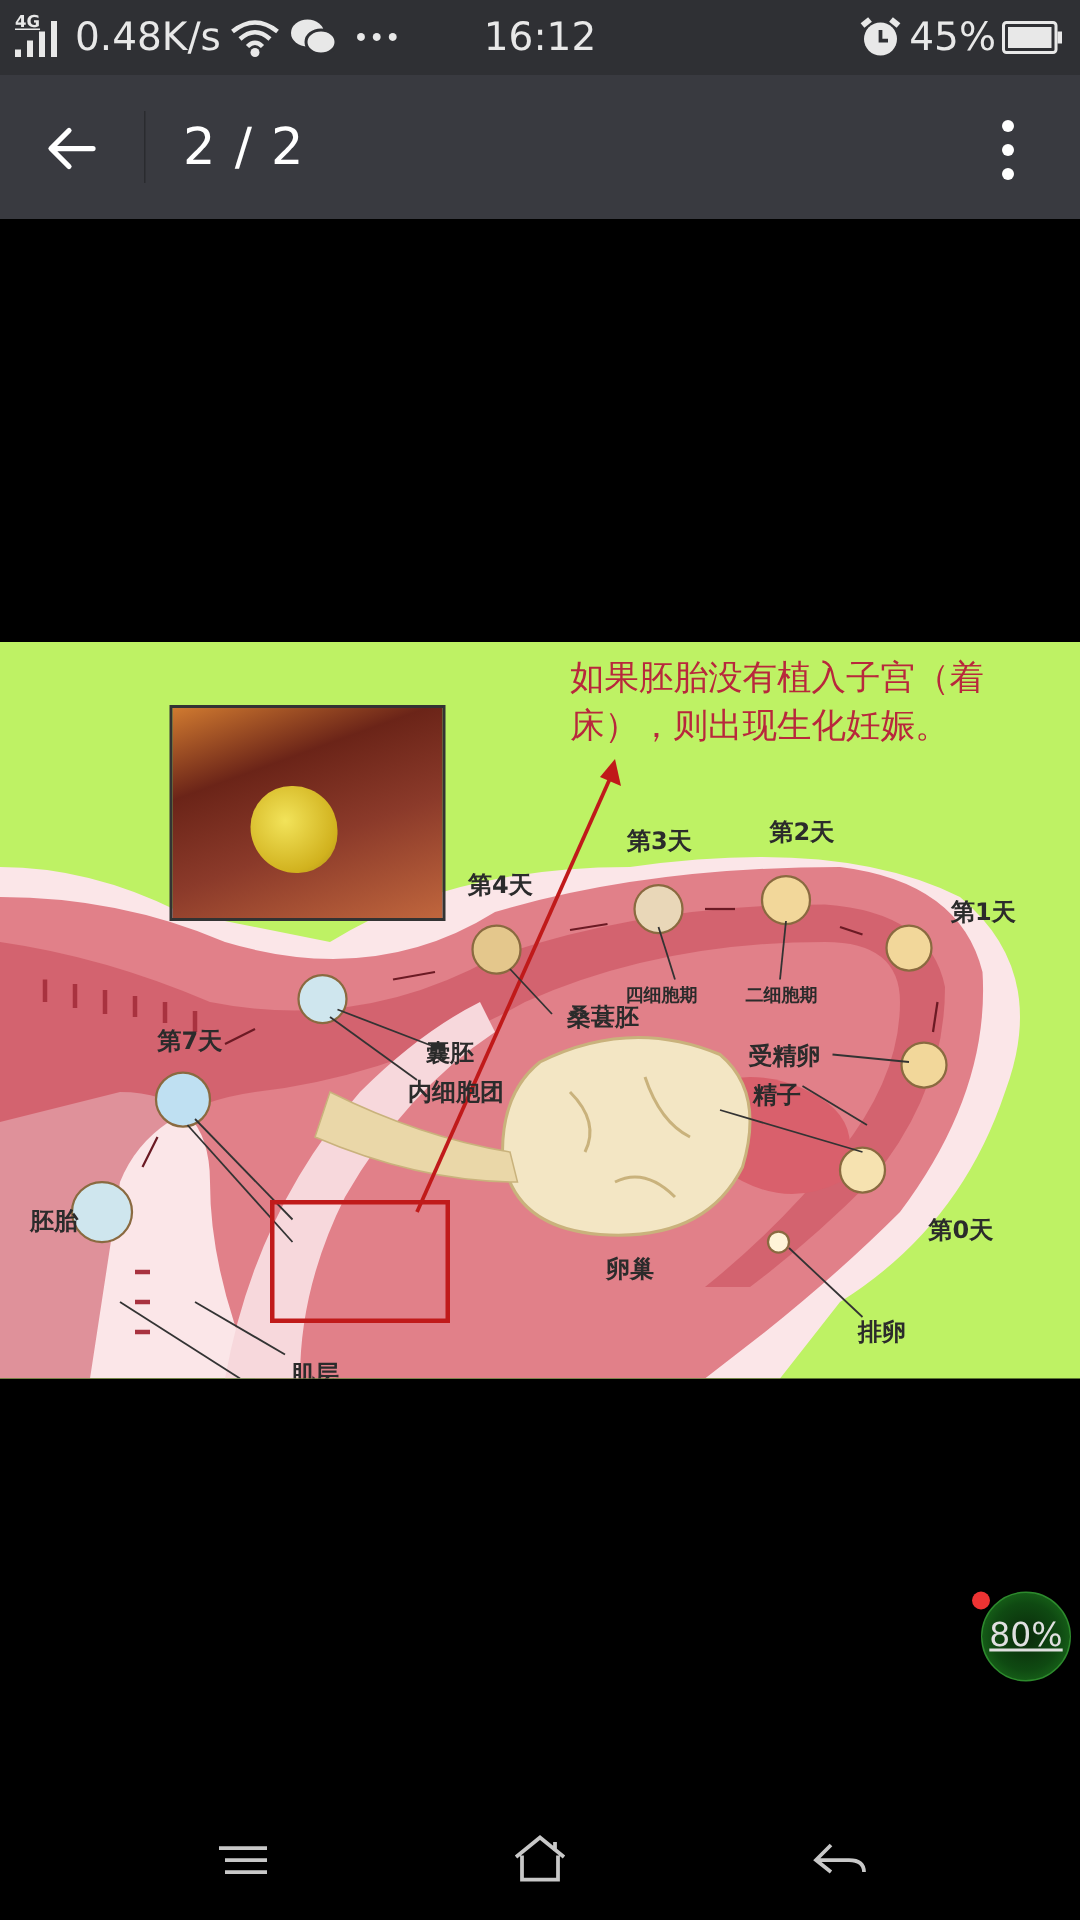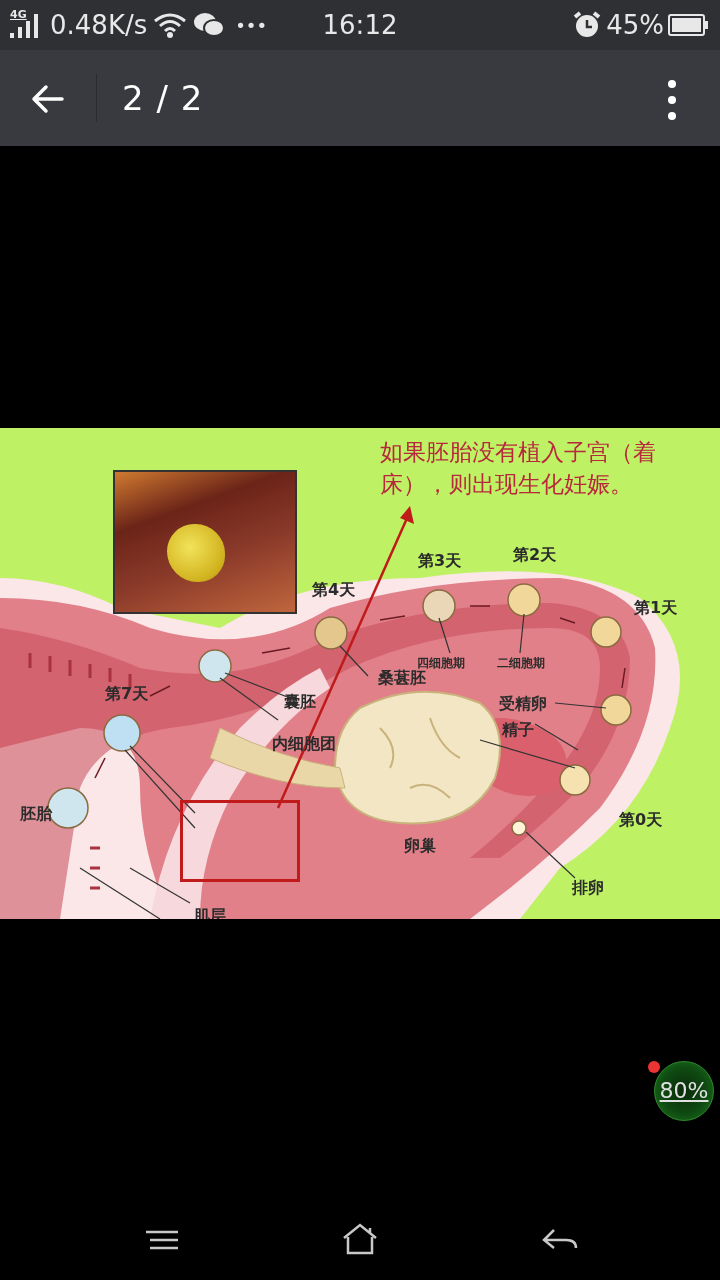--- a/index.html
+++ b/index.html
@@ -170,21 +170,21 @@
   <span class="diagram-label" style="left:418px;top:123px;">第3天</span>
   <span class="diagram-label" style="left:513px;top:117px;">第2天</span>
   <span class="diagram-label" style="left:634px;top:170px;">第1天</span>
   <span class="diagram-label" style="left:312px;top:152px;">第4天</span>
   <span class="diagram-label" style="left:89px;top:256px;margin-left:16px;">第7天</span>
   <span class="diagram-label" style="left:619px;top:382px;">第0天</span>
   <span class="diagram-label small-label" style="left:417px;top:227px;">四细胞期</span>
   <span class="diagram-label small-label" style="left:497px;top:227px;">二细胞期</span>
   <span class="diagram-label" style="left:342px;top:240px;margin-left:36px;">桑葚胚</span>
   <span class="diagram-label" style="left:284px;top:264px;">囊胚</span>
-  <span class="diagram-label" style="left:272px;top:306px;">内细胞团</span>
+  <span class="diagram-label" style="left:272px;top:290px;">内细胞团</span>
   <span class="diagram-label" style="left:499px;top:266px;">受精卵</span>
   <span class="diagram-label" style="left:502px;top:292px;">精子</span>
   <span class="diagram-label" style="left:404px;top:408px;">卵巢</span>
   <span class="diagram-label" style="left:572px;top:450px;">排卵</span>
   <span class="diagram-label" style="left:20px;top:376px;">胚胎</span>
   <span class="diagram-label" style="left:194px;top:478px;">肌层</span>
 
 </div>
 
 <div class="red-box"></div>

